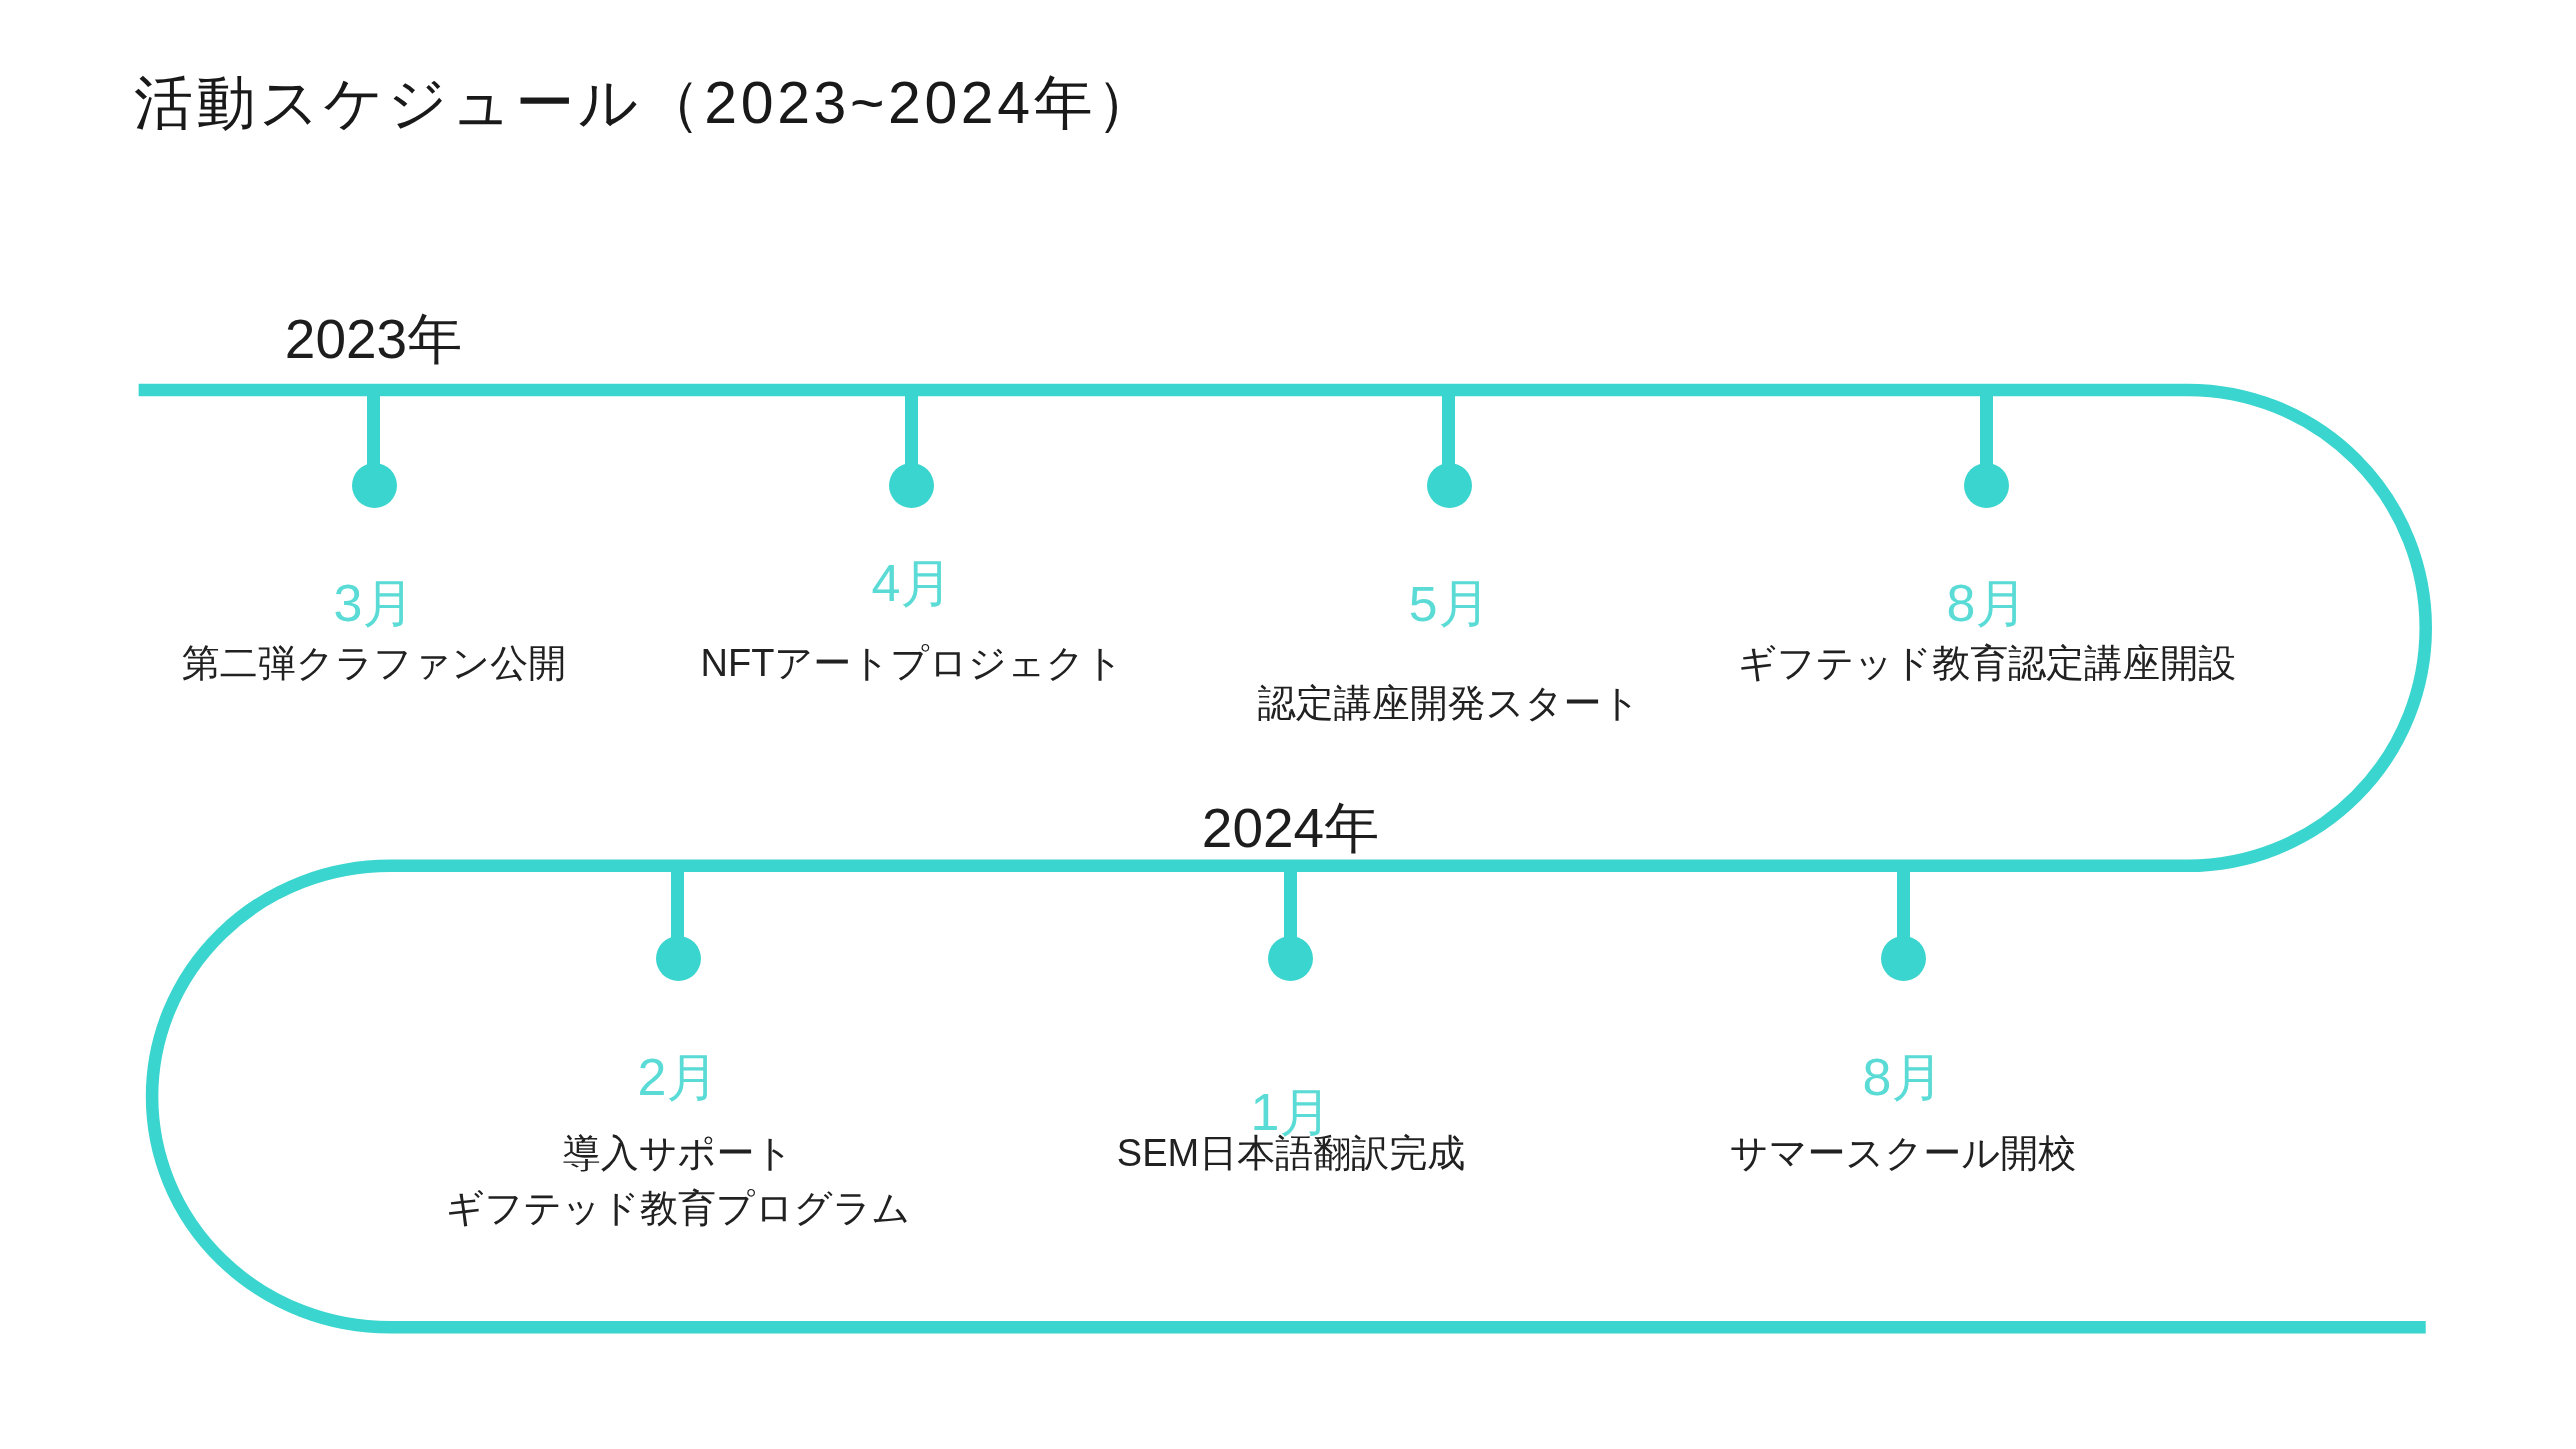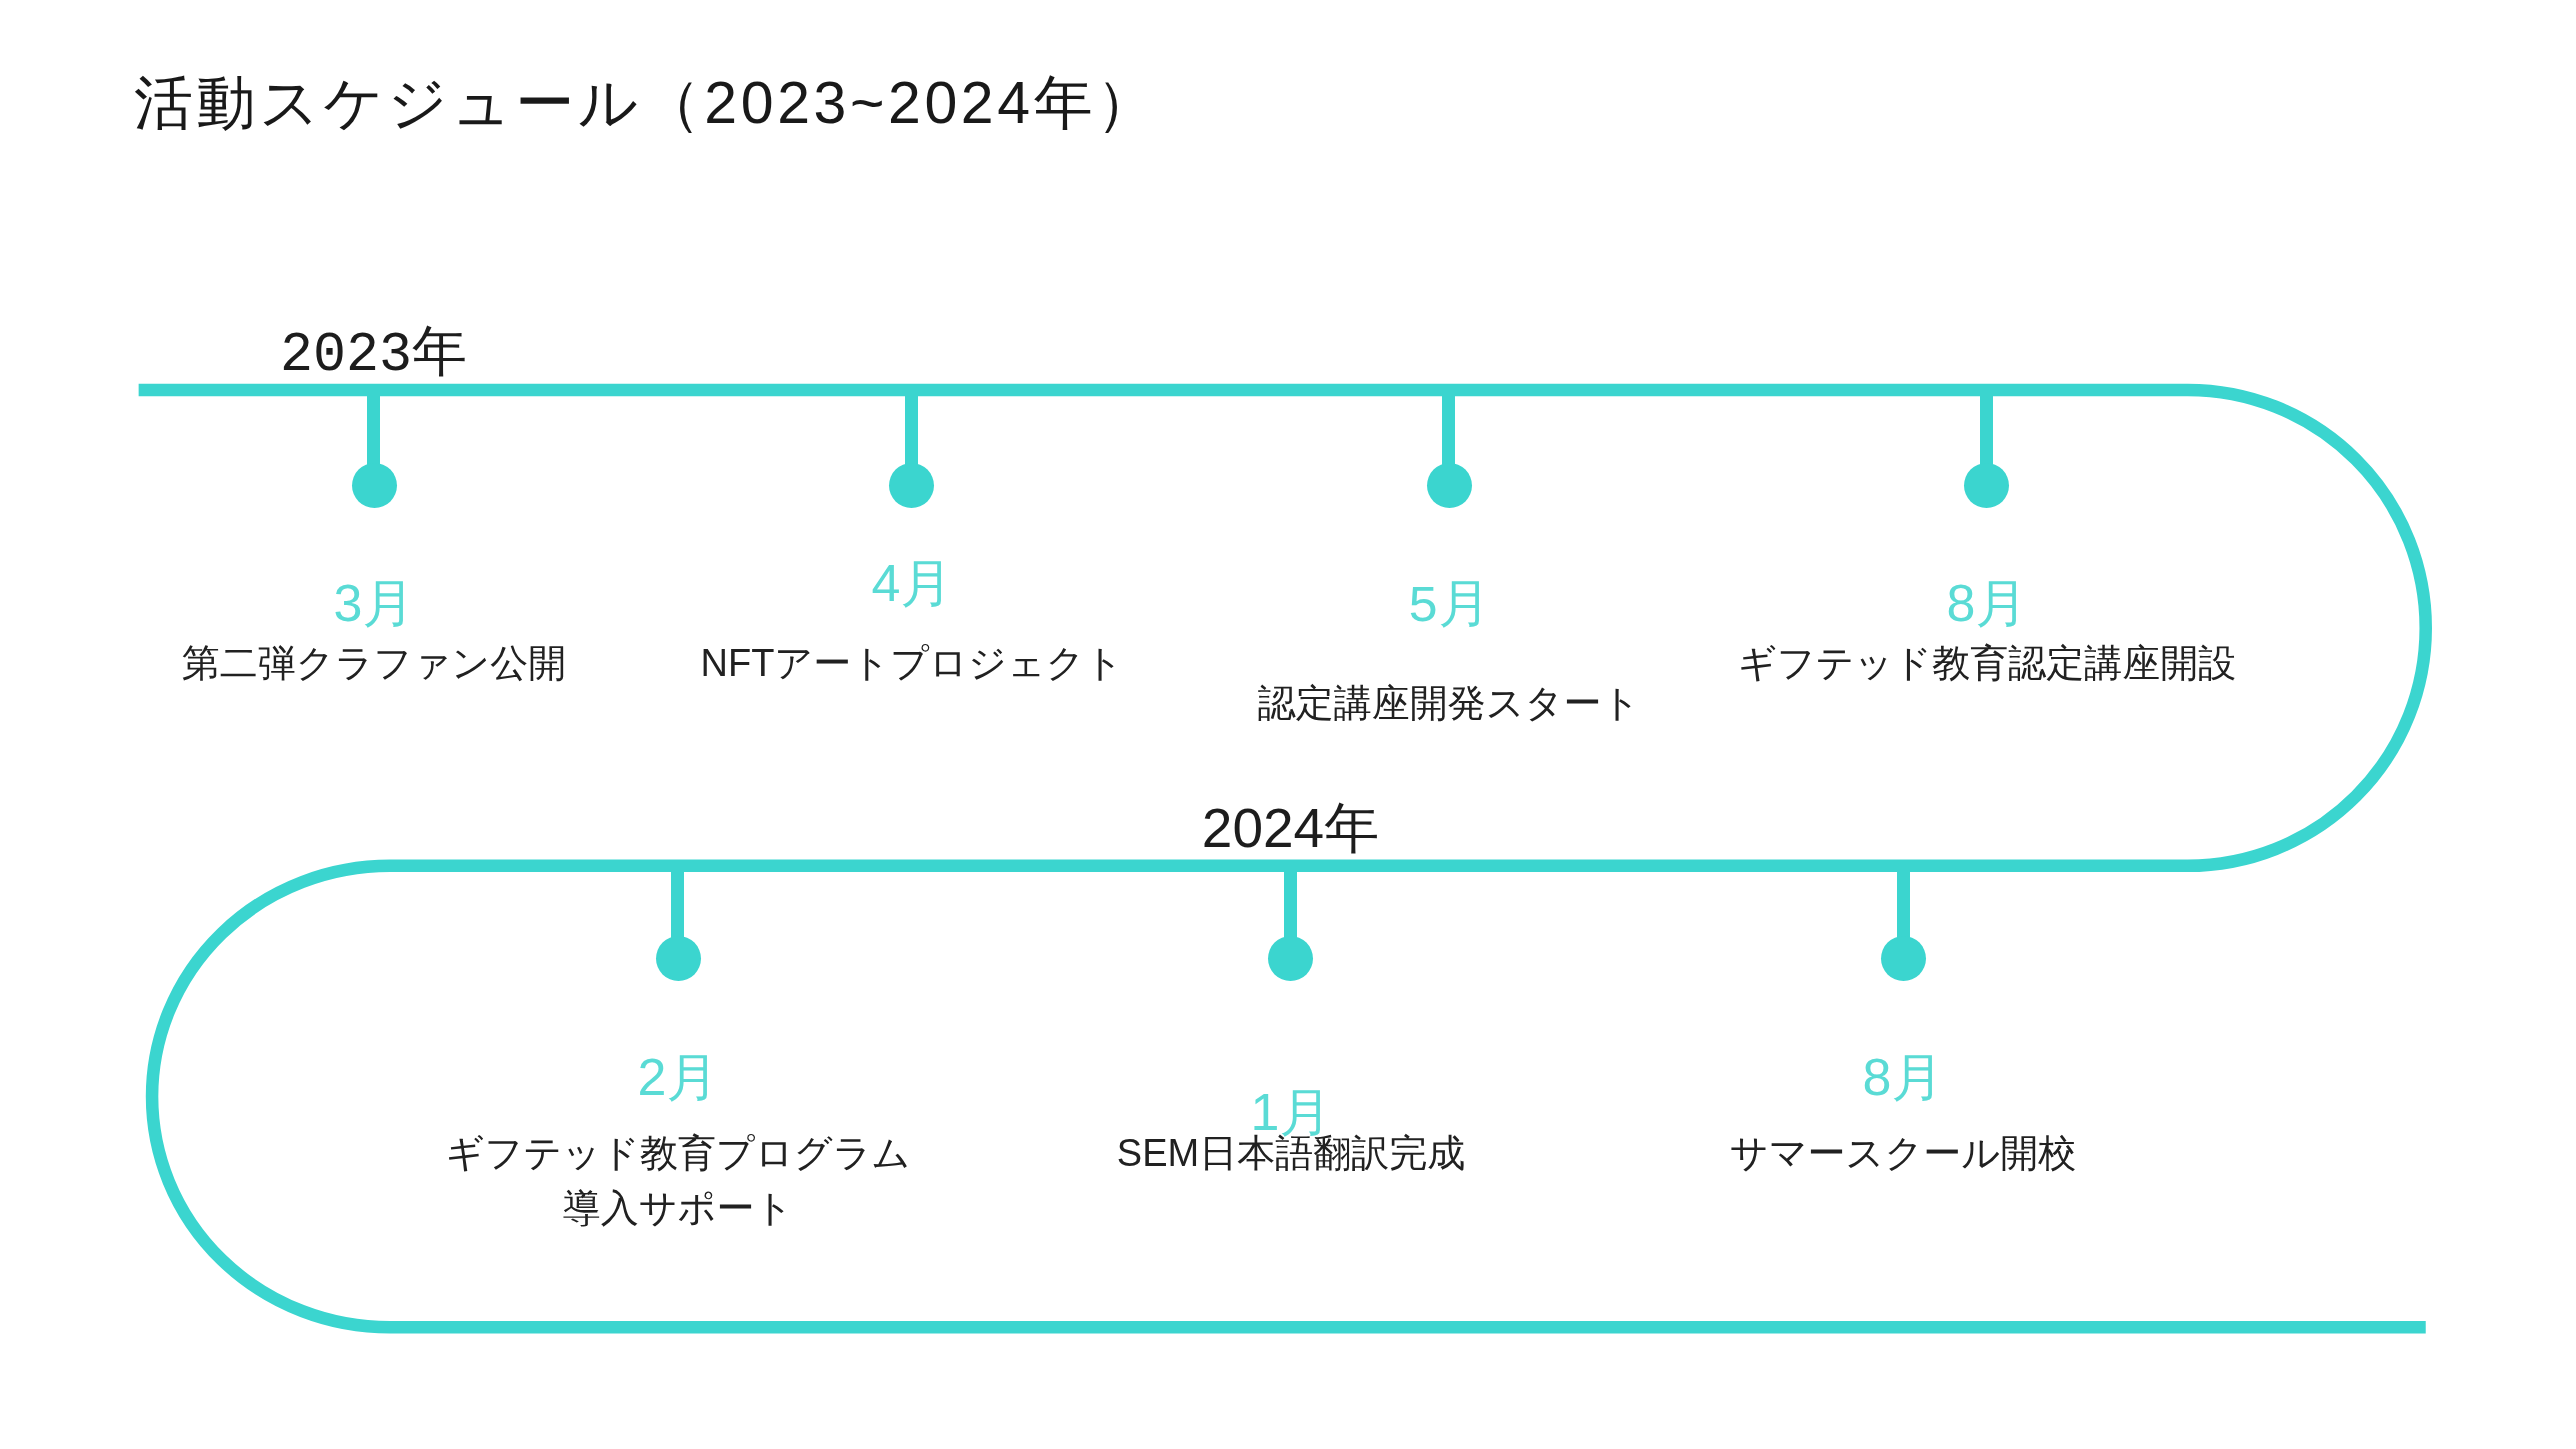--- a/index.html
+++ b/index.html
@@ -48,21 +48,21 @@
 <body>
 
 <div class="canvas">
 
   <div class="title">活動スケジュール（2023~2024年）</div>
 
   <svg class="snake" width="2576" height="1449" viewBox="0 0 2880 1620" aria-hidden="true">
     <path d="M 155 436 H 2446 A 266 266 0 0 1 2446 968 L 436 968 A 266 258 0 0 0 436 1484 L 2712 1484" fill="none" stroke="#3bd5cf" stroke-width="14"></path>
   </svg>
 
-  <div class="year-label" style="left:150px;top:315px;font-family:Liberation Mono, monospace;">2023年</div>
+  <div class="year-label" style="left:150px;top:303px;">2023年</div>
 
   <div class="year-label" style="left:1067px;top:792px;">2024年</div>
 
   <div id="events-root">
       <div class="stem" style="left: 367px; top: 395px; height: 72px;"></div>
       <div class="dot" style="left: 352px; top: 463px;"></div>
       <div class="month" style="left: 195px; top: 569px;">3月</div>
       <div class="desc" style="left: 34px; top: 636px;">
         <div class="desc-line">第二弾クラファン公開</div>
       </div>
@@ -81,22 +81,22 @@
       <div class="stem" style="left: 1980px; top: 395px; height: 72px;"></div>
       <div class="dot" style="left: 1964px; top: 463px;"></div>
       <div class="month" style="left: 1808px; top: 569px;">8月</div>
       <div class="desc" style="left: 1647px; top: 636px;">
         <div class="desc-line">ギフテッド教育認定講座開設</div>
       </div>
       <div class="stem" style="left: 671px; top: 869px; height: 72px;"></div>
       <div class="dot" style="left: 656px; top: 936px;"></div>
       <div class="month" style="left: 499px; top: 1043px;">2月</div>
       <div class="desc" style="left: 338px; top: 1126px;">
+        <div class="desc-line">導入サポート</div>
         <div class="desc-line">ギフテッド教育プログラム</div>
-        <div class="desc-line">導入サポート</div>
       </div>
       <div class="stem" style="left: 1284px; top: 869px; height: 72px;"></div>
       <div class="dot" style="left: 1268px; top: 936px;"></div>
       <div class="month" style="left: 1112px; top: 1078px;">1月</div>
       <div class="desc" style="left: 951px; top: 1126px;">
         <div class="desc-line">SEM日本語翻訳完成</div>
       </div>
       <div class="stem" style="left: 1897px; top: 869px; height: 72px;"></div>
       <div class="dot" style="left: 1881px; top: 936px;"></div>
       <div class="month" style="left: 1724px; top: 1043px;">8月</div>

